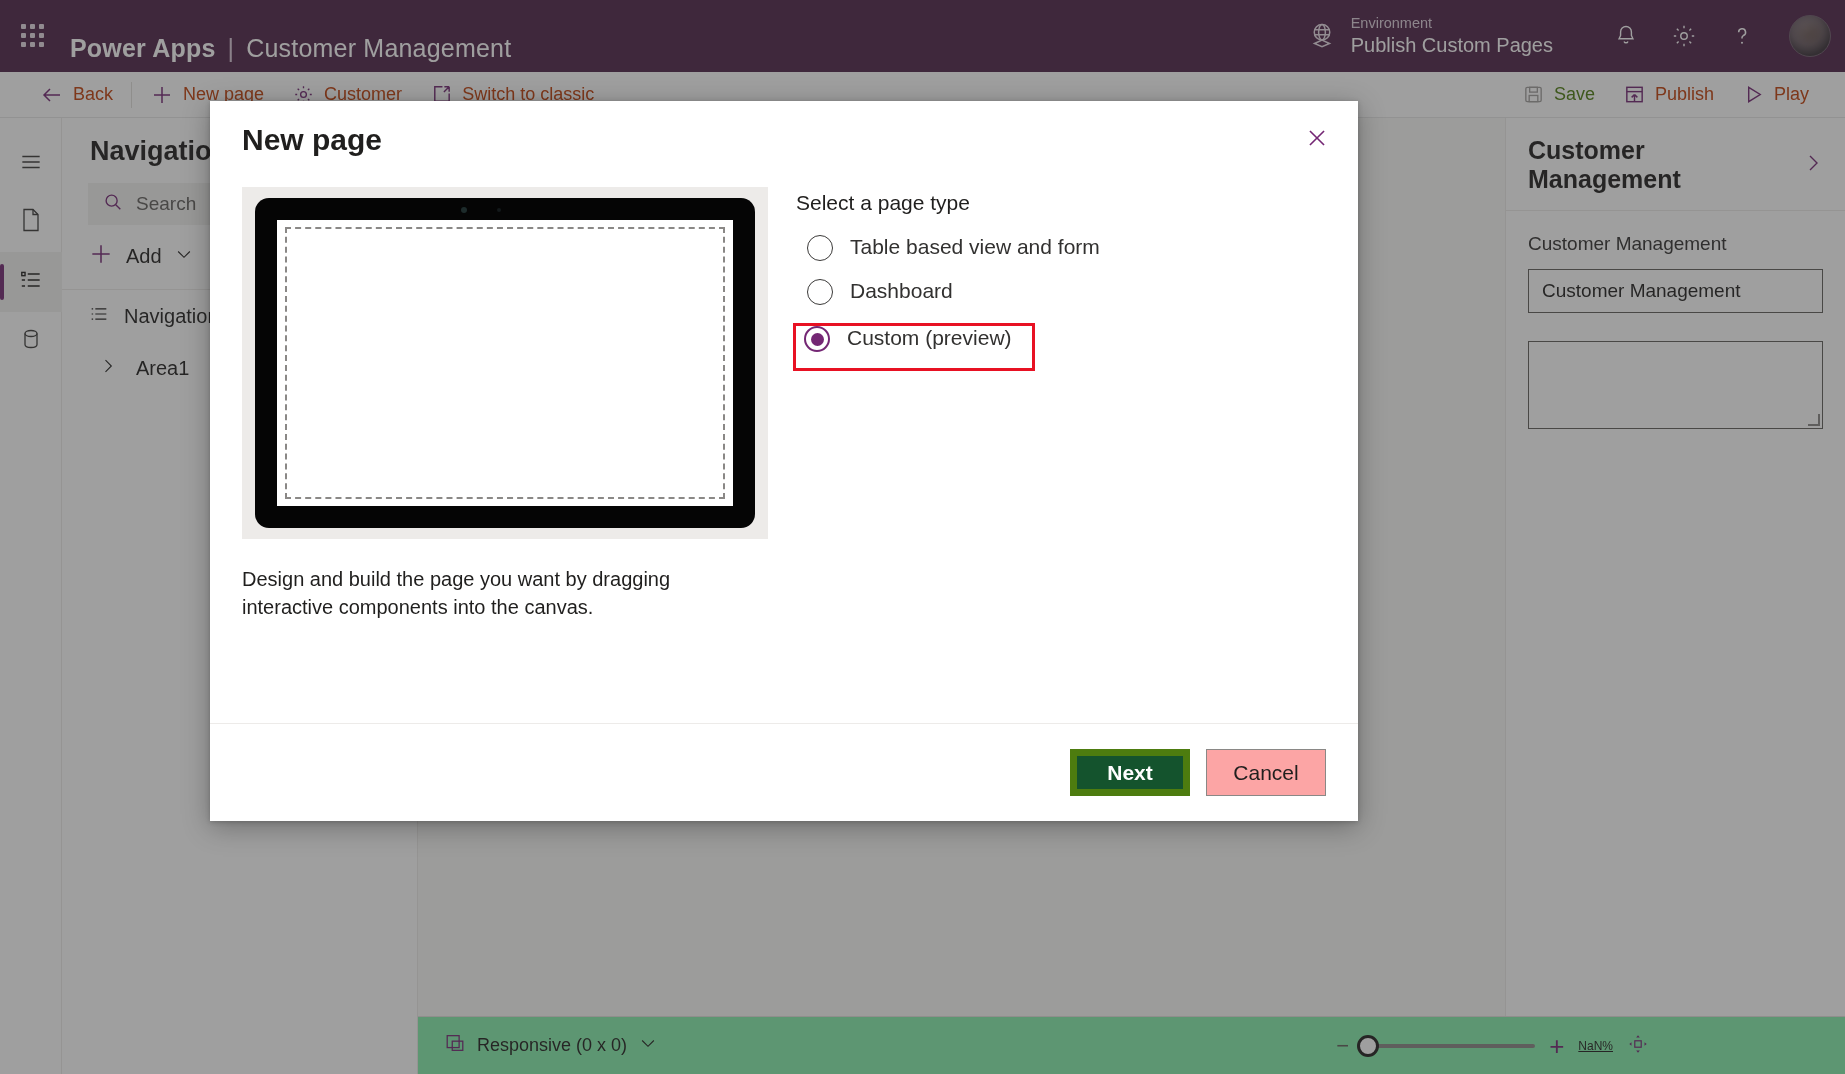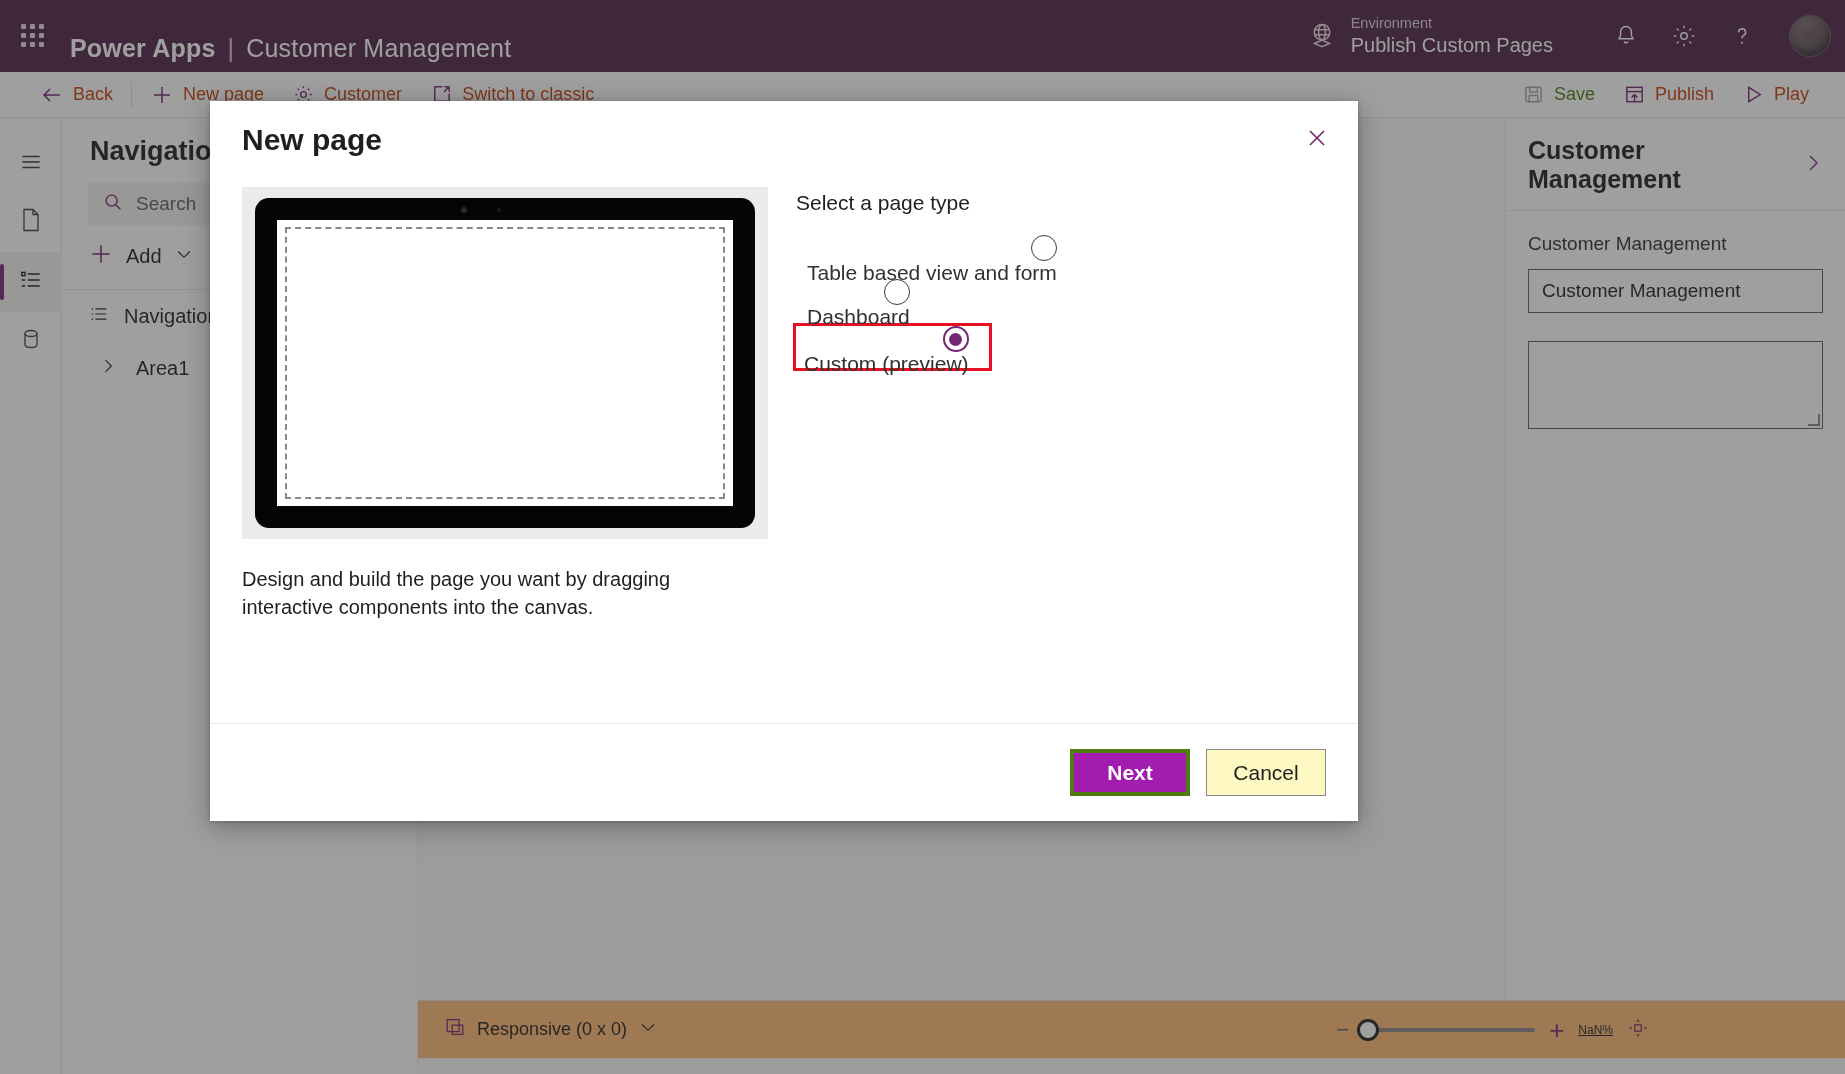--- a/index.html
+++ b/index.html
@@ -109,22 +109,22 @@
   .nav-add { display:flex; align-items:center; gap:12px; padding: 16px 0 16px 26px; cursor:pointer; }
   .nav-add .lbl { font-size:20px; color:#201f1e; }
   .nav-divider { height:1px; background:#edebe9; margin: 2px 0 0 0; }
   .tree-row { display:flex; align-items:center; gap:14px; padding: 13px 0 13px 26px; font-size:20px; color:#201f1e; cursor:pointer; }
   .tree-row.child { padding-left: 36px; gap: 18px; }
 
   
   .canvas-area { position:absolute; left:418px; top:0; right:0; height:956px; background:#faf9f8; }
   .canvas-strip { position:absolute; left:0; top:0; width:100%; height:898px; background:#faf9f8; }
   .statusbar {
-    position:absolute; left:0; bottom:16px; width:100%; height:58px;
-    border-top:1px solid #e1dfdd; background:#fdba74;
+    position:absolute; left:0; bottom:0; width:100%; height:58px;
+    border-top:1px solid #e1dfdd; background:#86efac;
     display:flex; align-items:center; padding: 0 26px;
   }
   .resp-block { display:flex; align-items:center; gap:11px; cursor:pointer; font-size:18px; color:#201f1e; }
   .zoom-block { display:flex; align-items:center; gap:14px; margin-left:auto; margin-right: 170px; }
   .minus { color:#605e5c; font-size:22px; cursor:pointer; line-height:1; }
   .plus  { color:#742774; font-size:26px; cursor:pointer; line-height:1; }
   .slider { position:relative; width:172px; height:4px; background:#8a8886; border-radius:2px; cursor:pointer; }
   .slider .knob {
     position:absolute; left:-6px; top:-9px; width:22px; height:22px;
     border-radius:50%; background:#ffffff; border:3px solid #201f1e;
@@ -201,23 +201,23 @@
     border: 2px dashed #8a8886; background:#ffffff;
   }
   .preview-desc {
     margin-top: 26px; font-size: 20px; line-height: 1.42; color:#201f1e;
     max-width: 500px;
   }
 
   .types-col { flex:1; padding-top: 4px; }
   .types-head { font-size:21px; font-weight:400; color:#201f1e; margin-bottom: 20px; }
   .radio-row {
-    display:flex; align-items:flex-end; 
+    display:flex; align-items:flex-start; gap:17px;
     height: 44px; cursor:pointer; padding-left: 11px;
-    width: fit-content; padding-right: 20px; flex-direction: column;
+    width: fit-content; padding-right: 20px;
   }
   .radio-row.highlight {
     border: 3px solid #e81123; padding-left: 8px; height: 48px;
     margin-left: -3px;
   }
   .radio {
     width:26px; height:26px; border-radius:50%;
     border:1.6px solid #3b3a39; background:#ffffff;
     display:flex; align-items:center; justify-content:center; flex: 0 0 auto;
   }
@@ -230,22 +230,22 @@
   .modal-foot {
     height: 98px; border-top:1px solid #edebe9;
     display:flex; align-items:center; justify-content:flex-end;
     gap: 16px; padding-right: 32px;
   }
   .btn {
     min-width:120px; height:47px; font-size:21px;
     display:flex; align-items:center; justify-content:center; cursor:pointer;
     padding: 0 22px;
   }
-  .btn.primary { background:#a21caf; color:#ffffff; font-weight:600; border:4px solid #4d7c0f; }
-  .btn.secondary { background:#fef9c3; color:#201f1e; border:1px solid #8a8886; }
+  .btn.primary { background:#14532d; color:#ffffff; font-weight:600; border:7px solid #4d7c0f; }
+  .btn.secondary { background:#fca5a5; color:#201f1e; border:1px solid #8a8886; }
 </style>
 </head>
 <body>
 
 <div class="app">
 
   <div class="brandbar">
     <div class="waffle">
       <i></i>
         <i></i>

